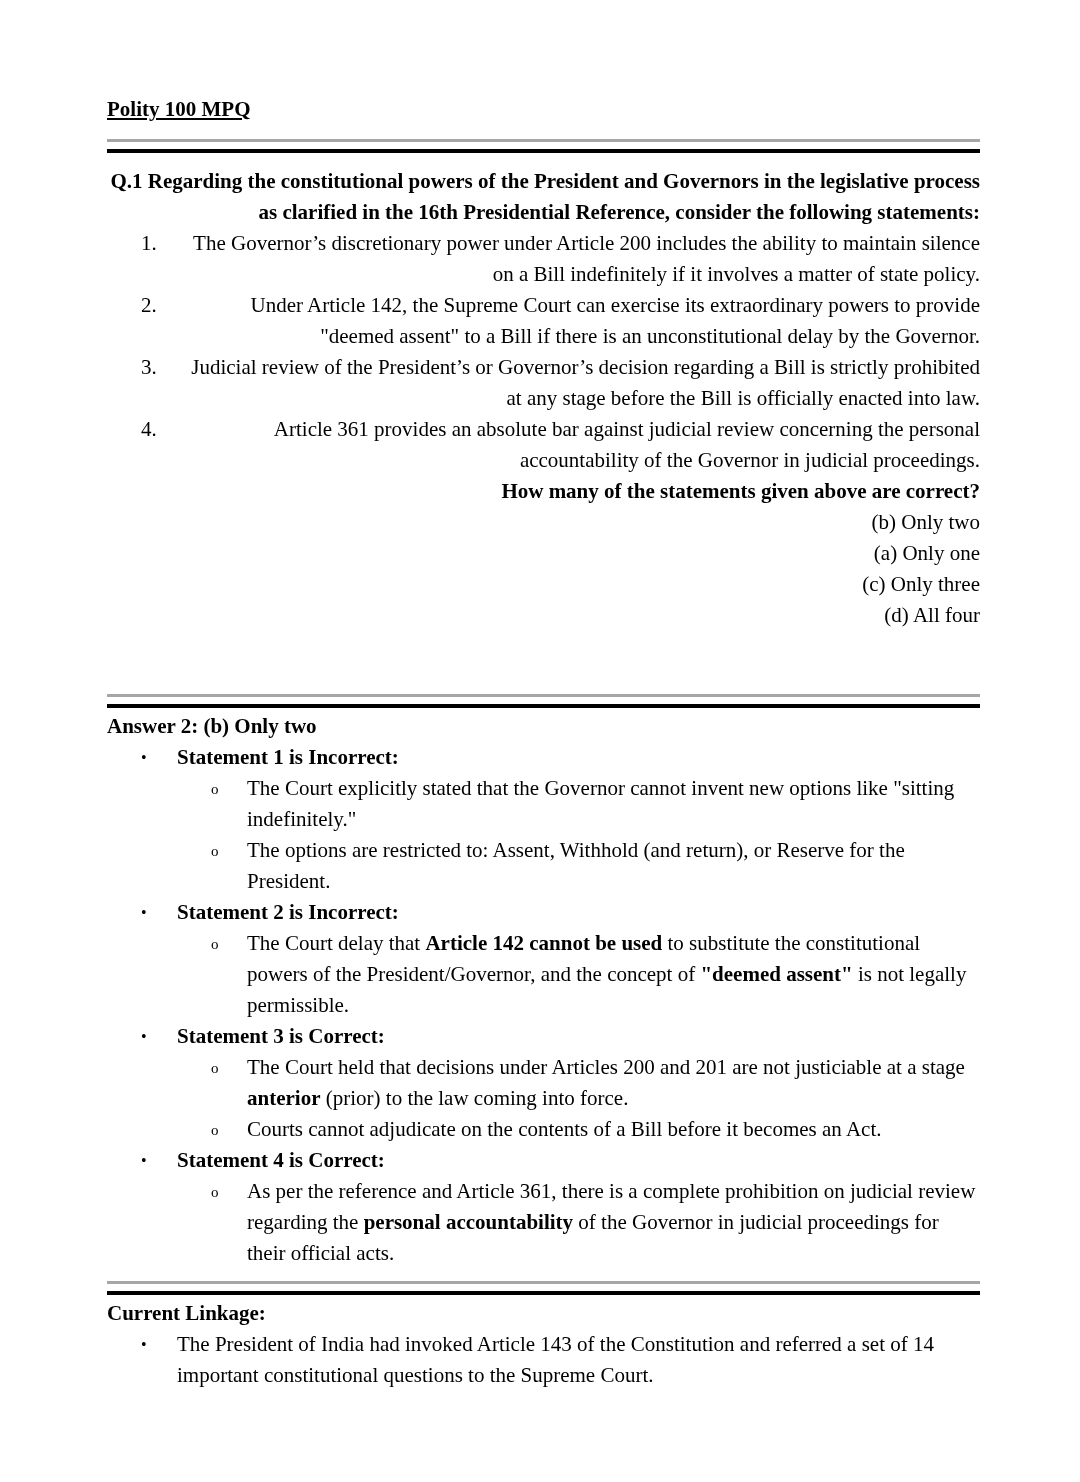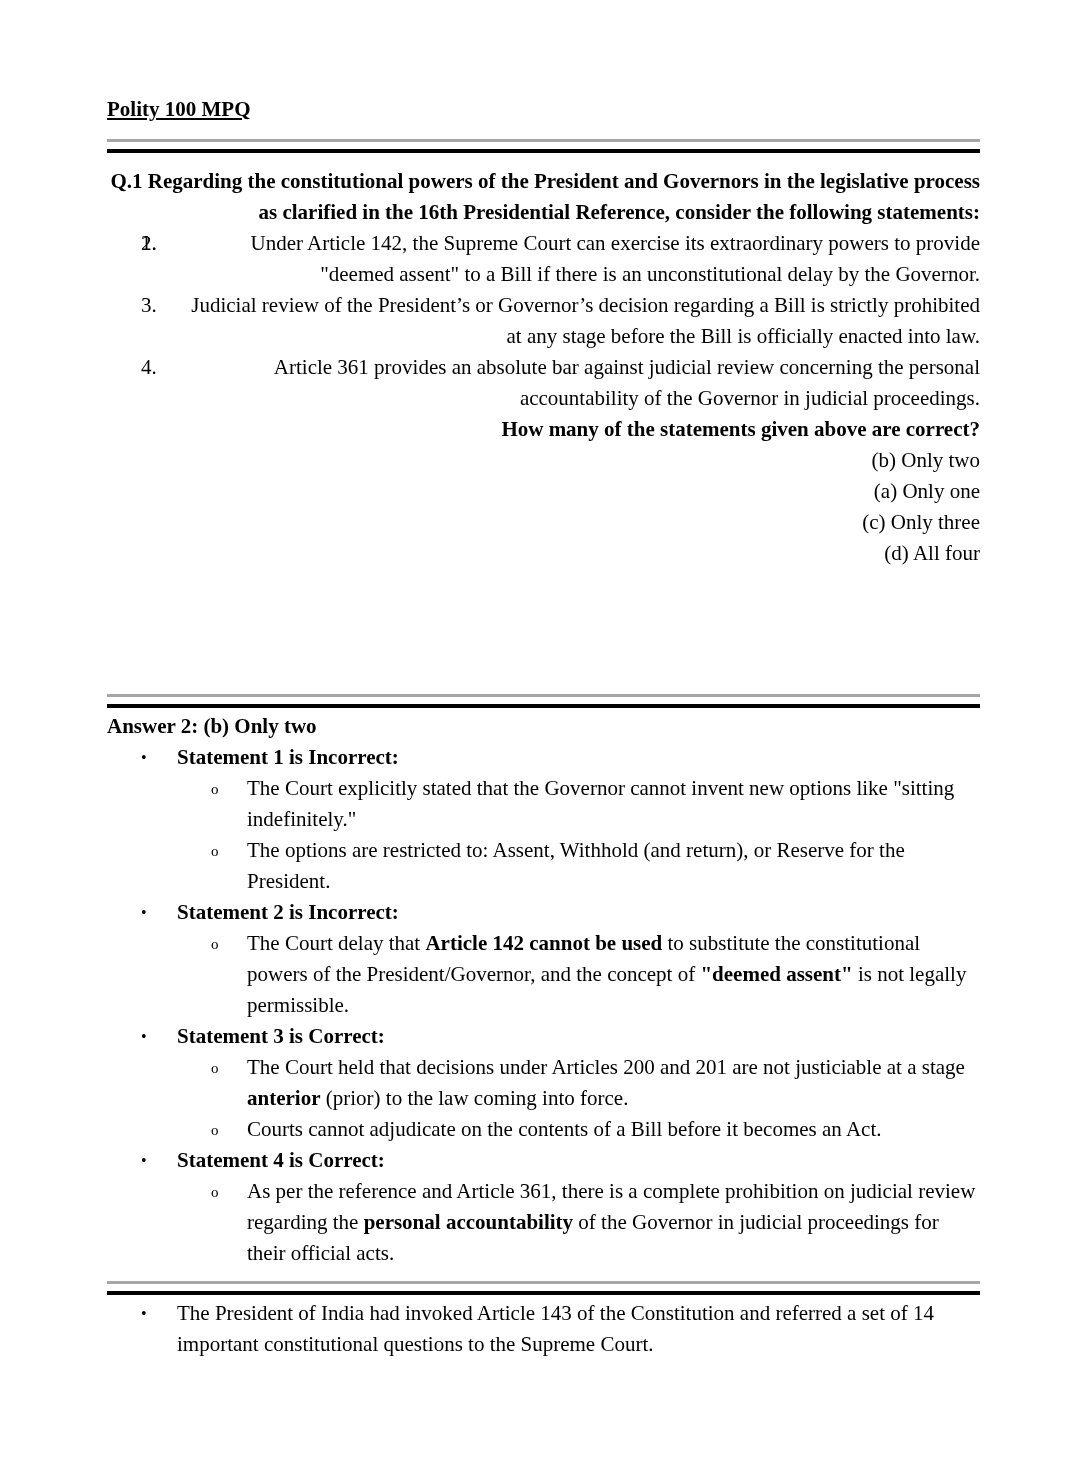--- a/index.html
+++ b/index.html
@@ -37,21 +37,21 @@
   <div class="title">Polity 100 MPQ</div>
 
   <div class="sep" style="top:139px;">
     <div class="g"></div>
     <div class="b"></div>
   </div>
 
   <div class="block" style="top:166px;text-align:right;">
     <p class="bold">Q.1 Regarding the constitutional powers of the President and Governors in the legislative process as clarified in the 16th Presidential Reference, consider the following statements:</p>
     <ol class="stmts">
-      <li><span class="num">1.</span></li>
+      <li><span class="num">1.</span><span>The Governor’s discretionary power under Article 200 includes the ability to maintain silence on a Bill indefinitely if it involves a matter of state policy.</span></li>
       <li><span class="num">2.</span><span>Under Article 142, the Supreme Court can exercise its extraordinary powers to provide "deemed assent" to a Bill if there is an unconstitutional delay by the Governor.</span></li>
       <li><span class="num">3.</span><span>Judicial review of the President’s or Governor’s decision regarding a Bill is strictly prohibited at any stage before the Bill is officially enacted into law.</span></li>
       <li><span class="num">4.</span><span>Article 361 provides an absolute bar against judicial review concerning the personal accountability of the Governor in judicial proceedings.</span></li>
     </ol>
     <p class="bold">How many of the statements given above are correct?</p>
     <p>(b) Only two</p>
     <p>(a) Only one</p>
     <p>(c) Only three</p>
     <p>(d) All four</p>
   </div>
@@ -80,18 +80,19 @@
           </ul></li>
       </ul>
   </div>
 
   <div class="sep" style="top:1281px;">
     <div class="g"></div>
     <div class="b"></div>
   </div>
 
   <div class="block" style="top:1298px;">
+    <p class="bold">Current Linkage:</p>
     <ul class="l1">
       <li><span class="bullet">•</span><span>The President of India had invoked Article 143 of the Constitution and referred a set of 14 important constitutional questions to the Supreme Court.</span></li>
     </ul>
   </div>
 
 </div>
 
 </body></html>

